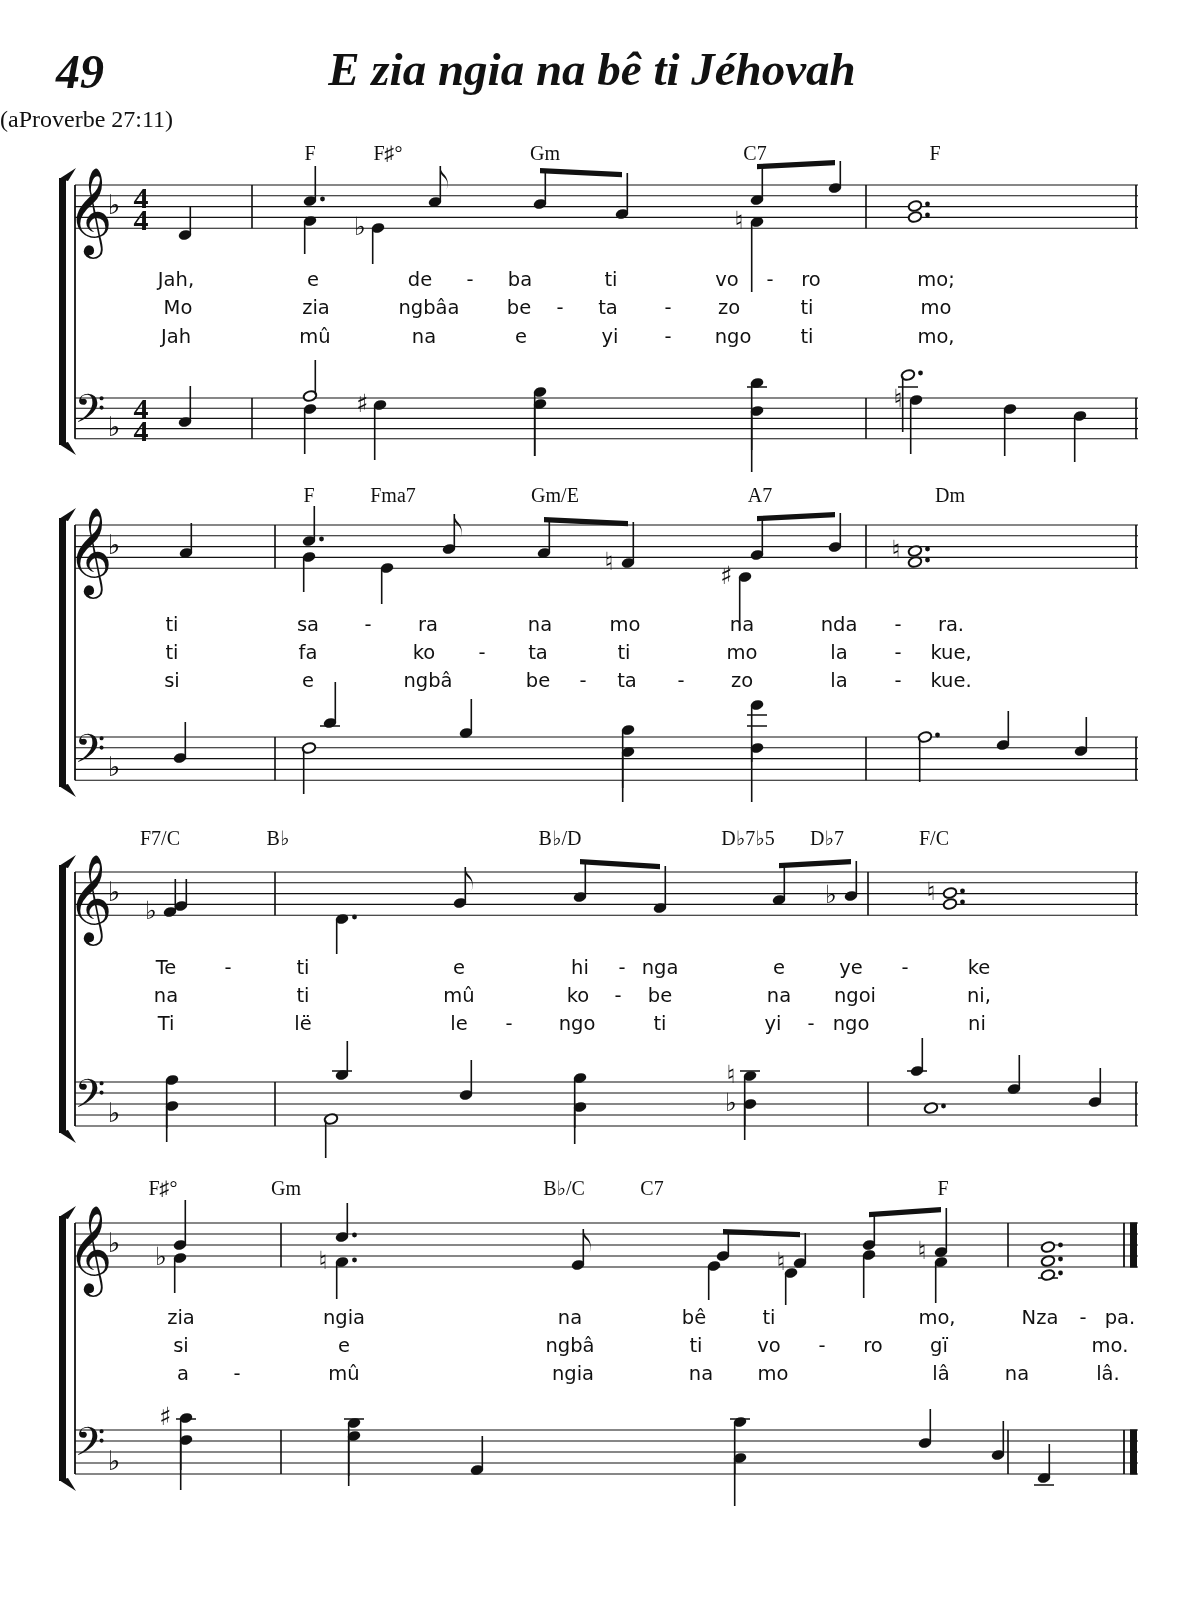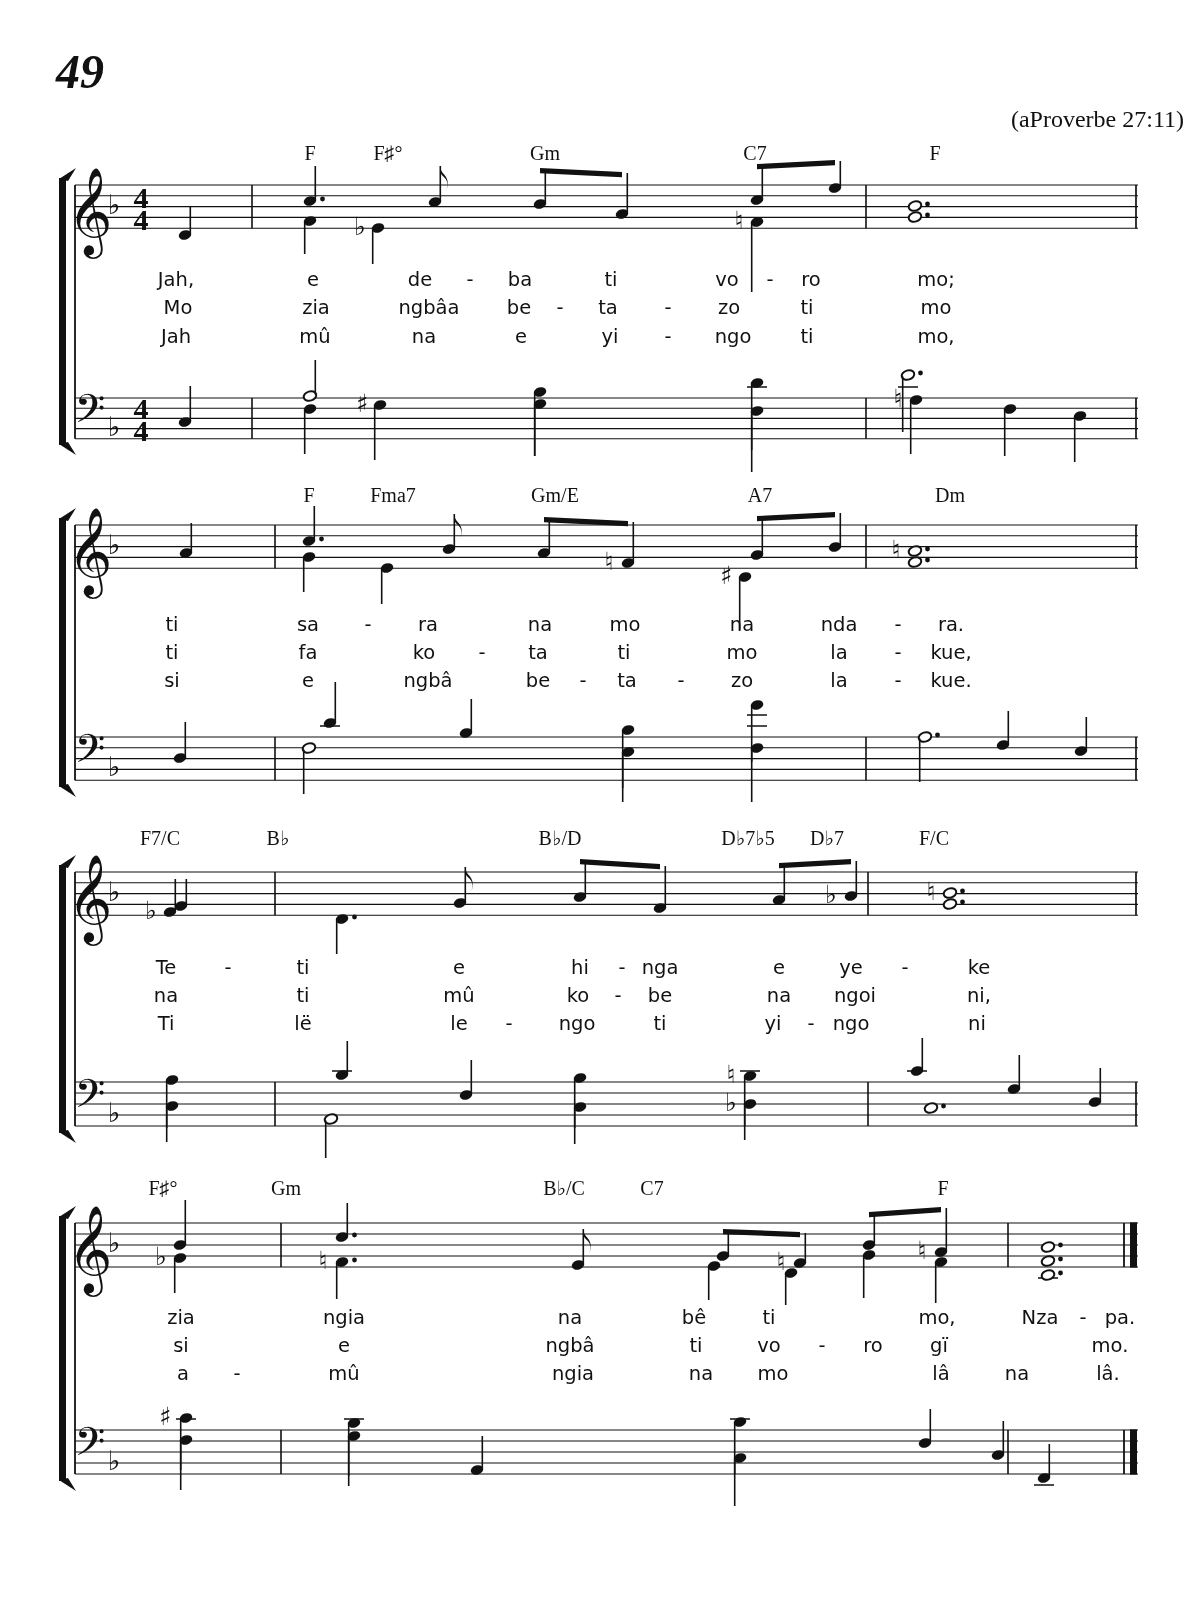--- a/index.html
+++ b/index.html
@@ -1,30 +1,31 @@
 <!DOCTYPE html>
 <html><head>
 <meta charset="utf-8">
 <style>
   html,body{margin:0;padding:0;background:#ffffff;}
   .page{position:relative;width:1184px;height:1603px;background:#fff;overflow:hidden;
         font-family:"Liberation Serif","DejaVu Serif",serif;color:#111;}
   .hymn-number{position:absolute;left:56px;top:44px;font-size:48px;font-weight:bold;font-style:italic;}
   .hymn-title{position:absolute;left:0;right:0;top:42px;text-align:center;
               font-size:47px;font-weight:bold;font-style:italic;}
-  .hymn-subtitle{position:absolute;left:0;right:0;top:106px;text-align:right;font-size:24px;}
+  .hymn-subtitle{position:absolute;left:0;right:0;top:106px;text-align:left;font-size:24px;}
   .score-footer{position:absolute;right:66px;top:1530px;font-size:21px;}
   svg#score{position:absolute;left:0;top:0;}
   svg text{user-select:none;}
 </style>
 </head>
 <body>
 
 <div class="page">
   <div class="hymn-number">49</div>
+  <div class="hymn-title">E zia ngia na bê ti Jéhovah</div>
   <div class="hymn-subtitle">(aProverbe 27:11)</div>
   <svg id="score" width="1200" height="1603" viewBox="0 0 1200 1603">
       <rect x="59" y="178" width="7" height="267" fill="#111111"></rect>
       <polygon points="59,179 76,168 68,181" fill="#111111"></polygon>
       <polygon points="59,444 76,455 68,442" fill="#111111"></polygon>
       <line x1="75" y1="185" x2="75" y2="438.8" stroke="#111111" stroke-width="1.8"></line>
       <line x1="75" y1="185" x2="1138" y2="185" stroke="#111111" stroke-width="1.1"></line>
       <line x1="75" y1="398" x2="1138" y2="398" stroke="#111111" stroke-width="1.1"></line>
       <line x1="75" y1="195.8" x2="1138" y2="195.8" stroke="#111111" stroke-width="1.1"></line>
       <line x1="75" y1="408.2" x2="1138" y2="408.2" stroke="#111111" stroke-width="1.1"></line>

